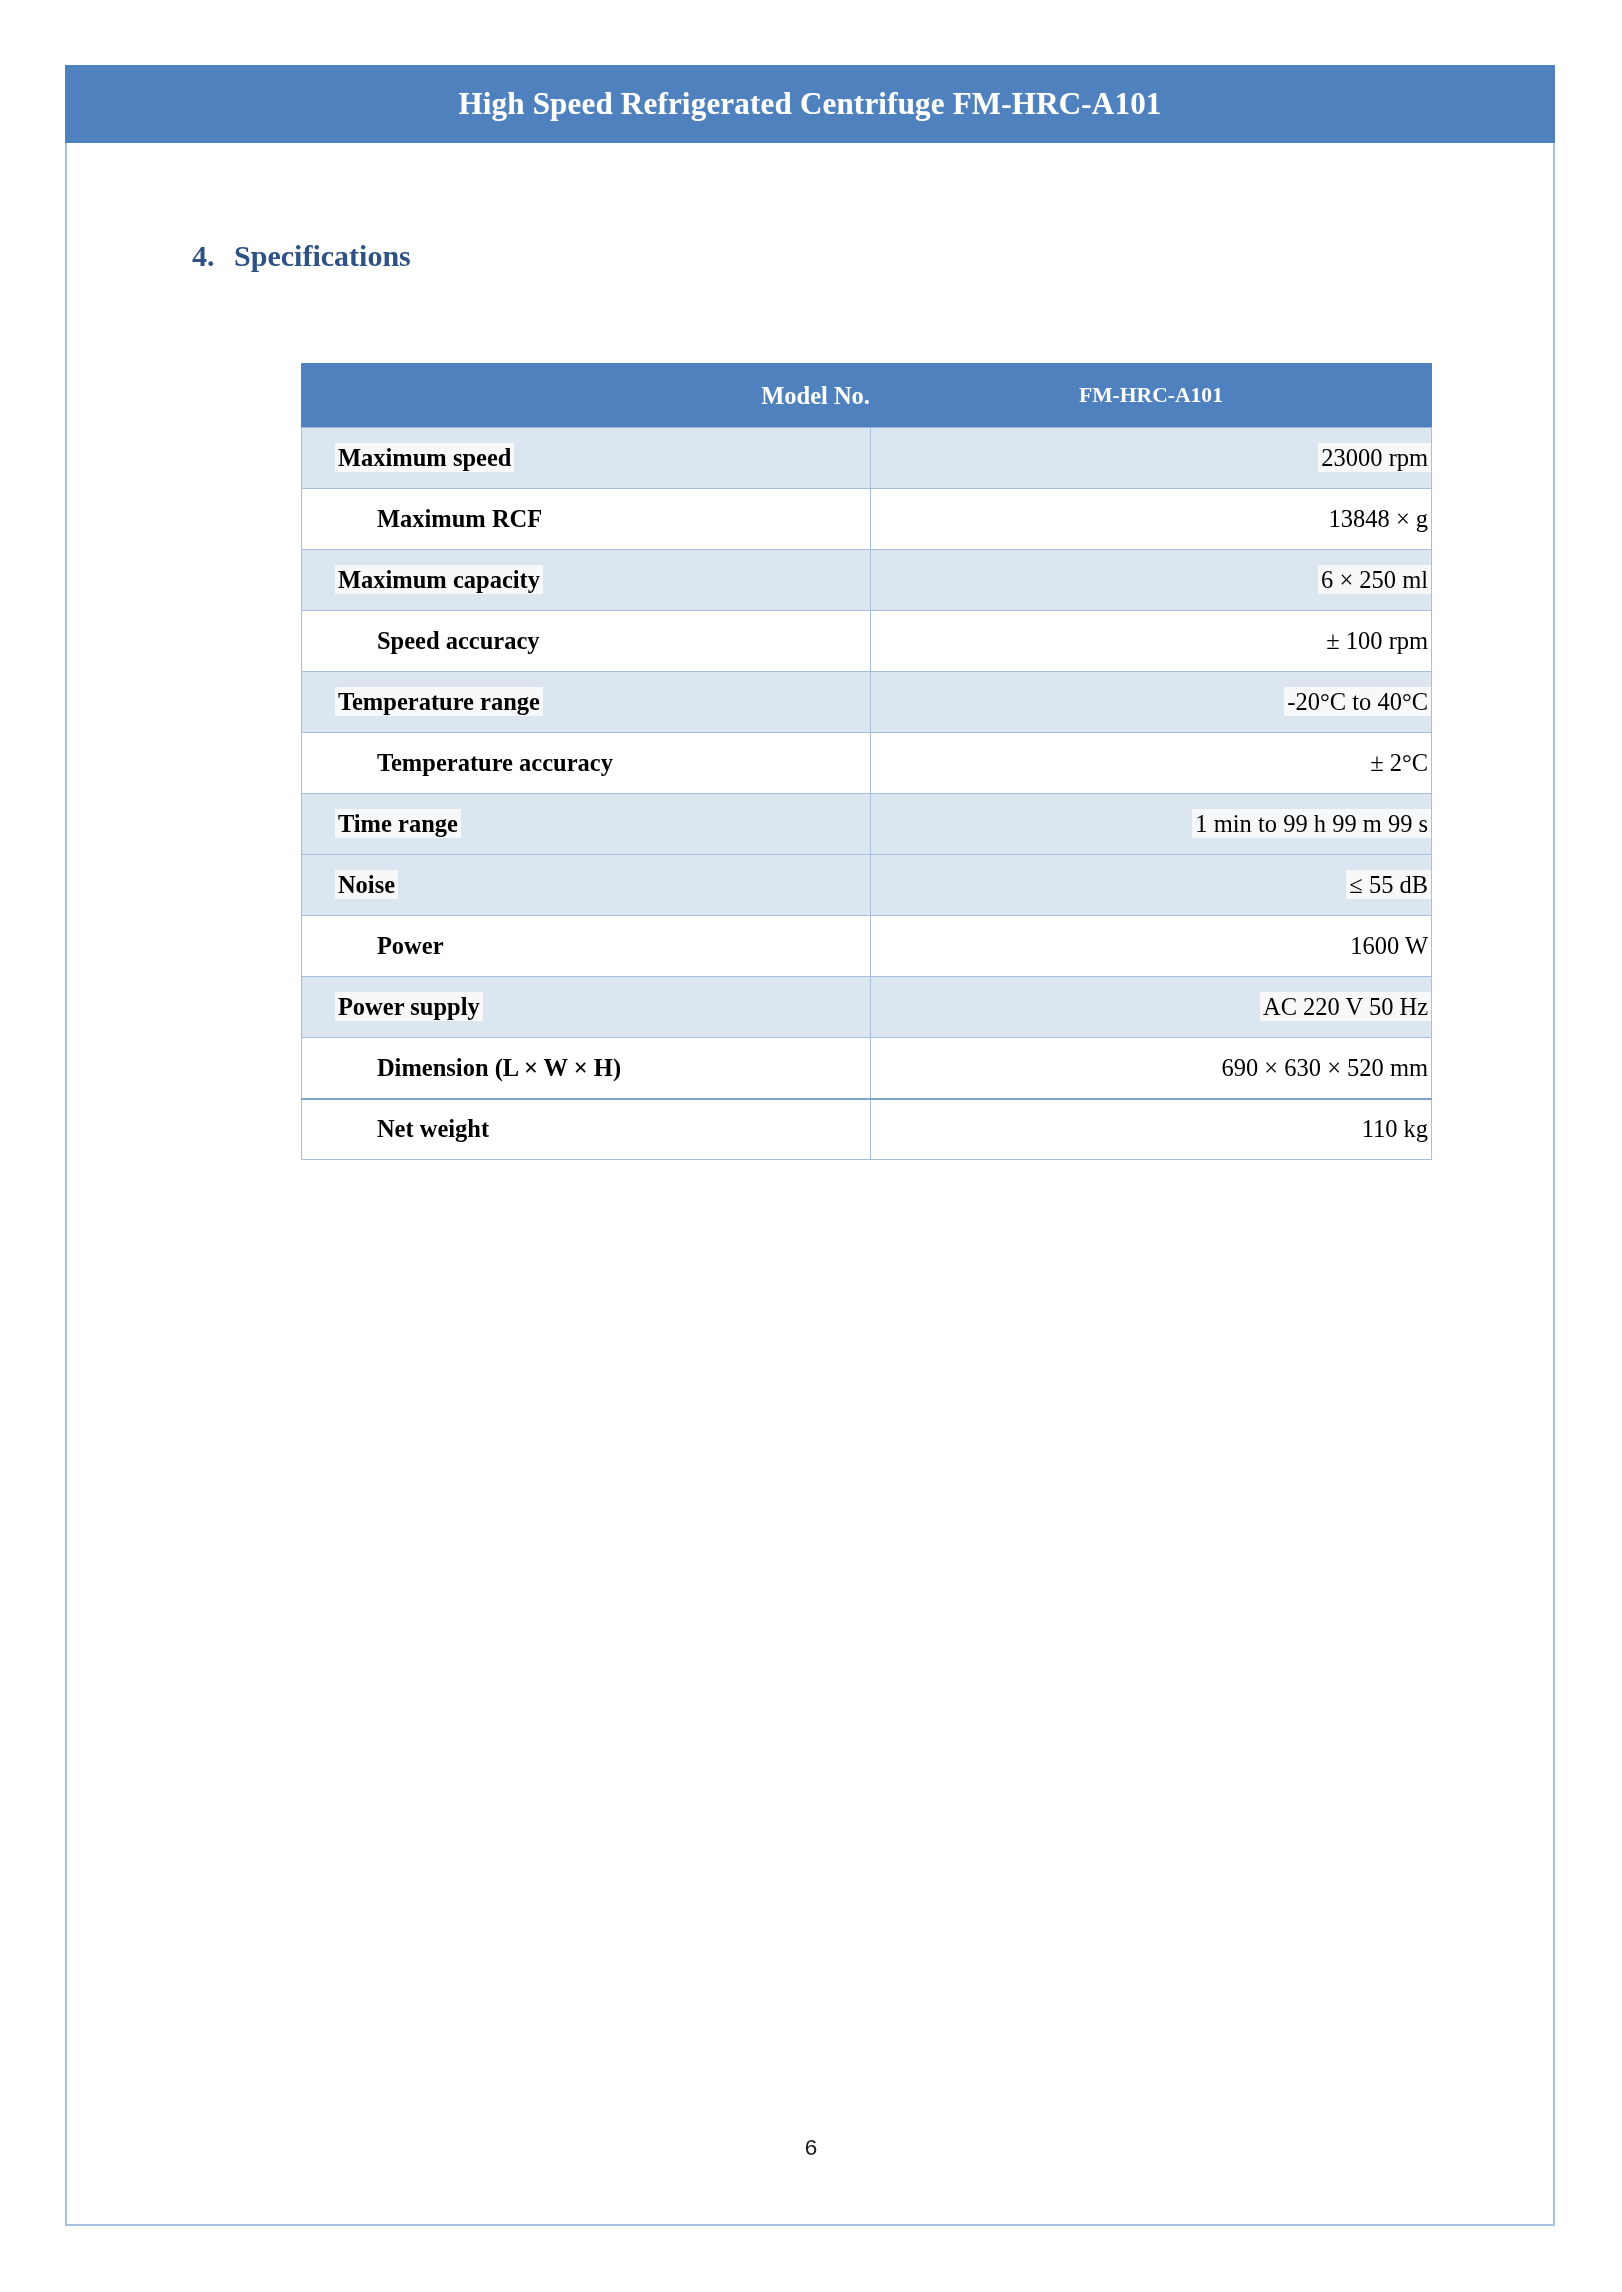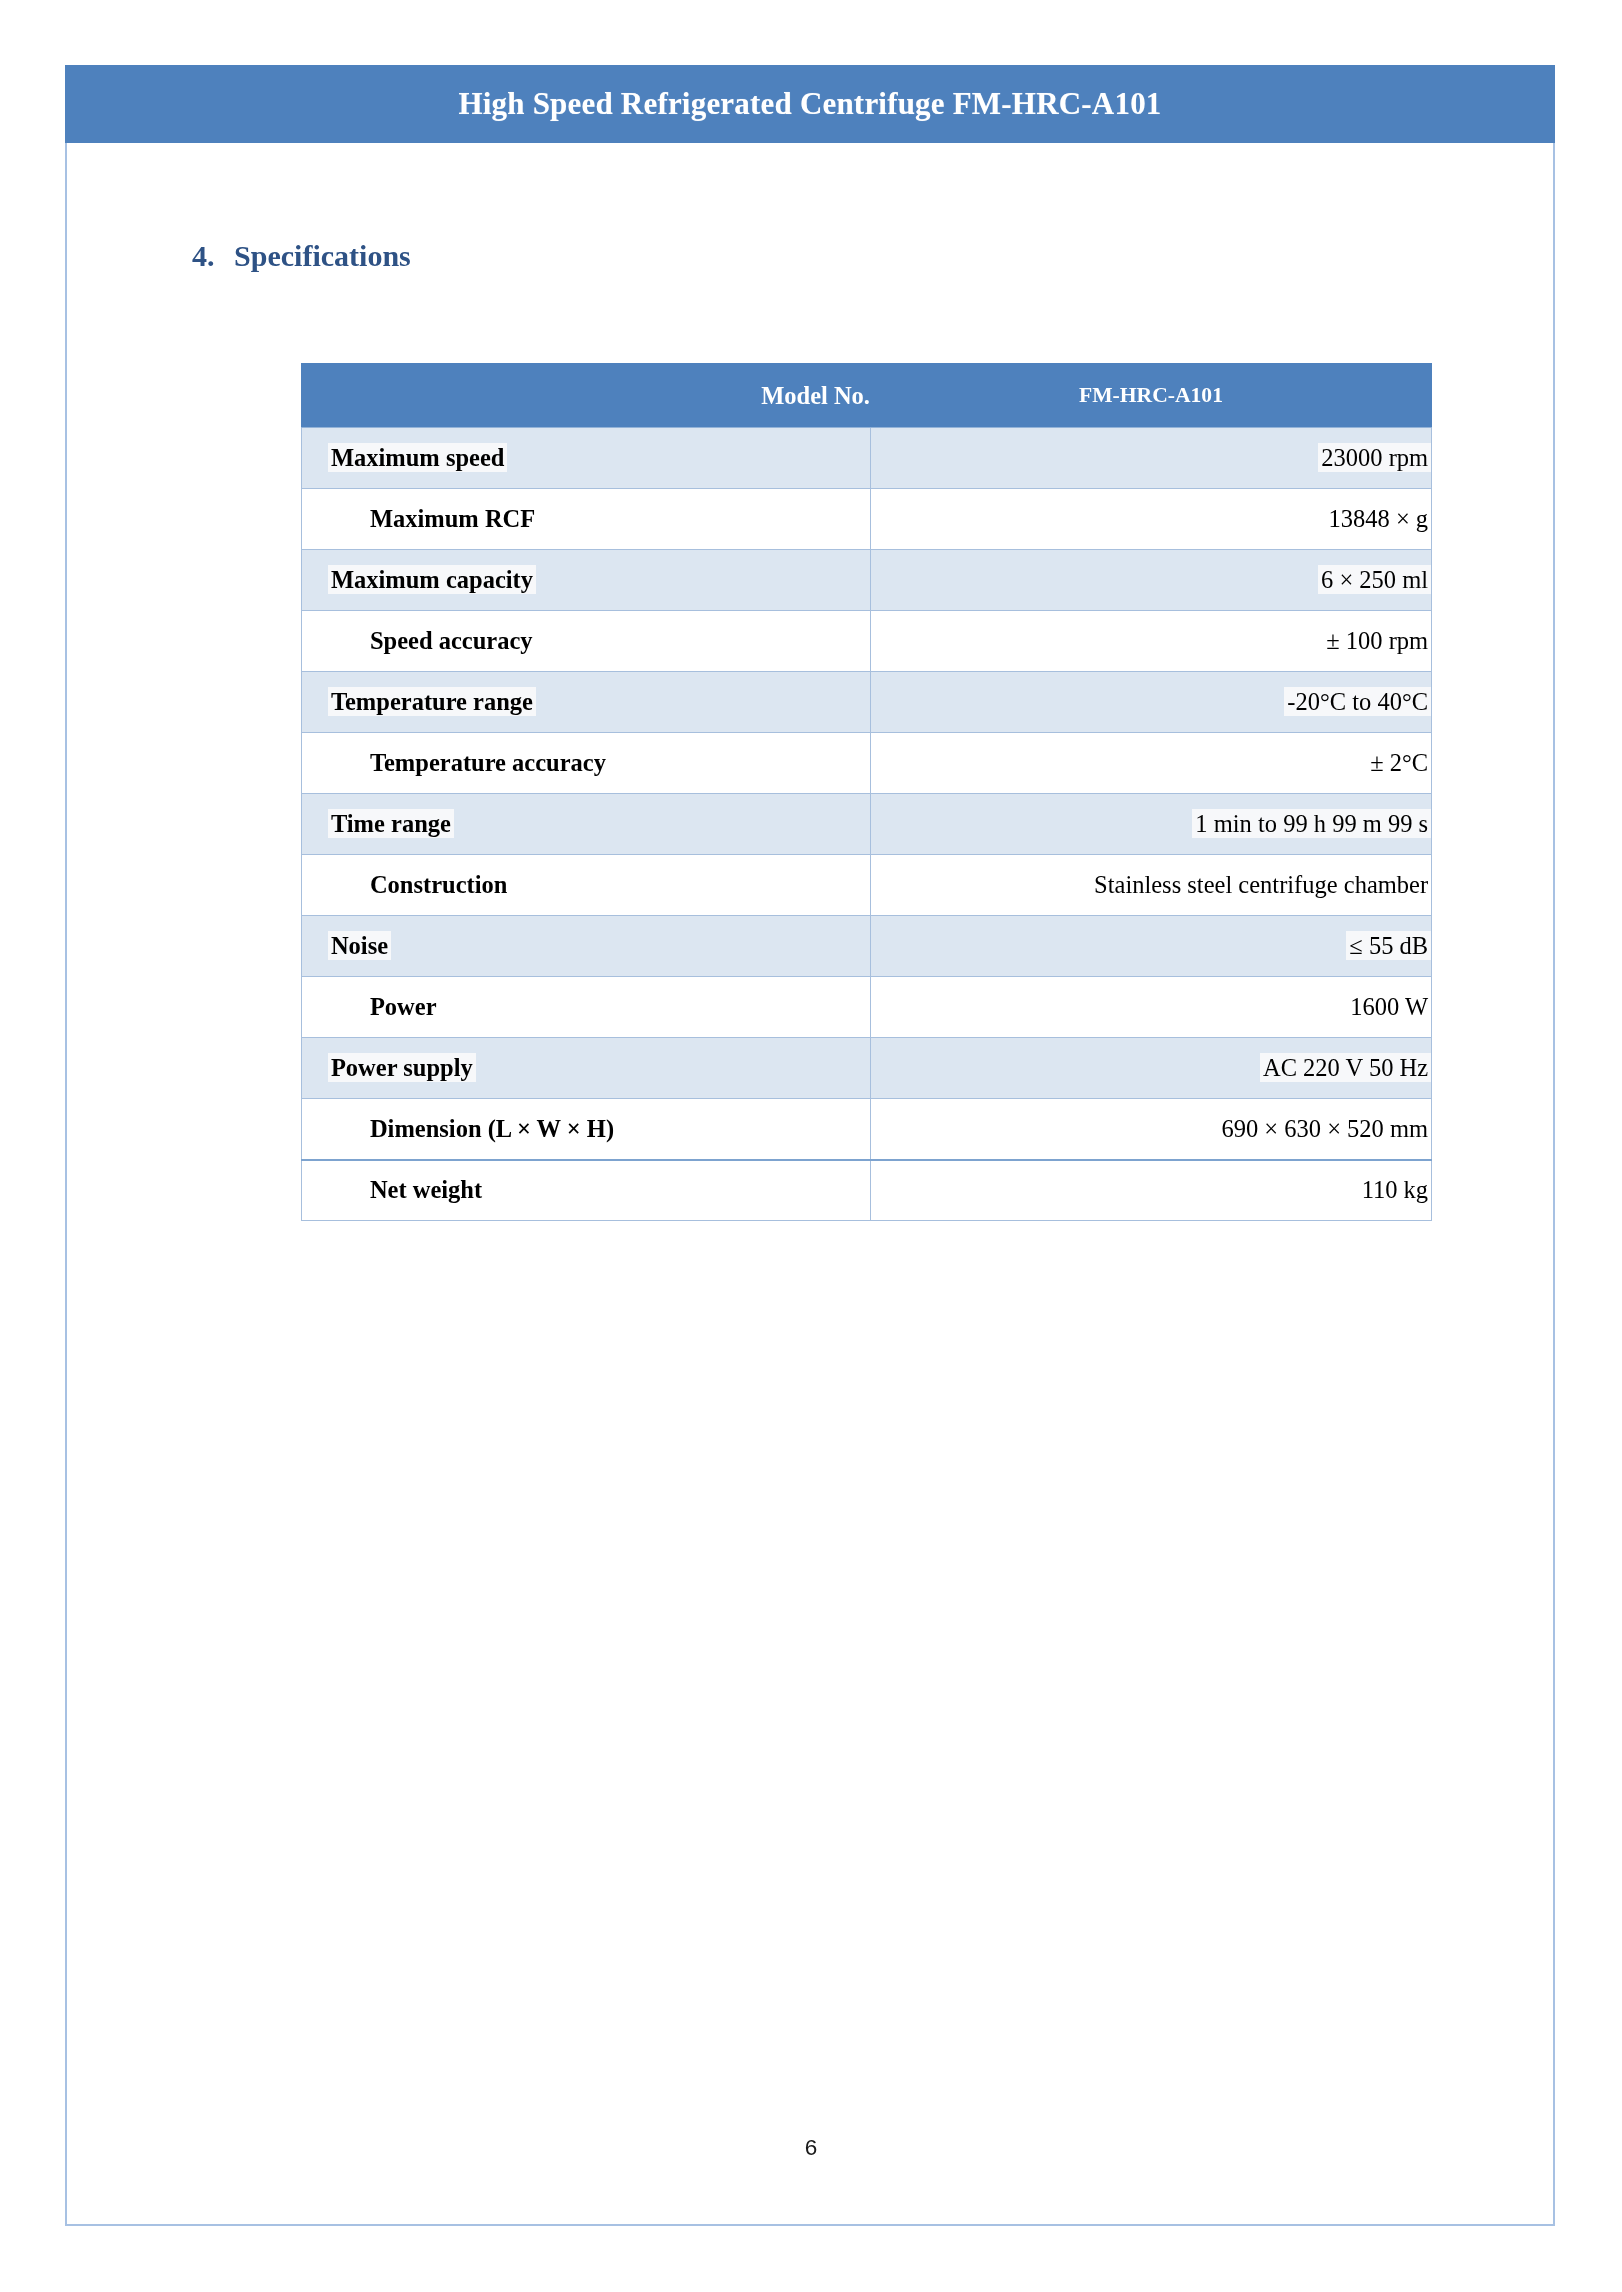--- a/index.html
+++ b/index.html
@@ -102,21 +102,21 @@
     font-size: 21.6px;
   }
 
   
   #spec-table tbody tr { height: 61px; }
   #spec-table tbody tr.band td { background: #dce6f1; }
   #spec-table tbody tr.plain td { background: #ffffff; }
 
   #spec-table tbody td.cell-label {
     text-align: left;
-    padding-left: 26px;
+    padding-left: 33px;
     font-size: 24.5px;
     font-weight: bold;
     color: #000000;
   }
   #spec-table tbody td.cell-value {
     text-align: right;
     font-size: 24.5px;
     color: #000000;
   }
 
@@ -194,24 +194,20 @@
       <td class="cell-value"><span class="hl">-20°C to 40°C</span></td>
     </tr>
     <tr class="plain">
       <td class="cell-label"><span class="hl">Temperature accuracy</span></td>
       <td class="cell-value"><span class="hl">± 2°C</span></td>
     </tr>
     <tr class="band">
       <td class="cell-label"><span class="hl">Time range</span></td>
       <td class="cell-value"><span class="hl">1 min to 99 h 99 m 99 s</span></td>
     </tr>
-    <tr class="plain">
-      <td class="cell-label"><span class="hl">Construction</span></td>
-      <td class="cell-value"><span class="hl">Stainless steel centrifuge chamber</span></td>
-    </tr>
     <tr class="band">
       <td class="cell-label"><span class="hl">Noise</span></td>
       <td class="cell-value"><span class="hl">≤ 55 dB</span></td>
     </tr>
     <tr class="plain">
       <td class="cell-label"><span class="hl">Power</span></td>
       <td class="cell-value"><span class="hl">1600 W</span></td>
     </tr>
     <tr class="band">
       <td class="cell-label"><span class="hl">Power supply</span></td>

